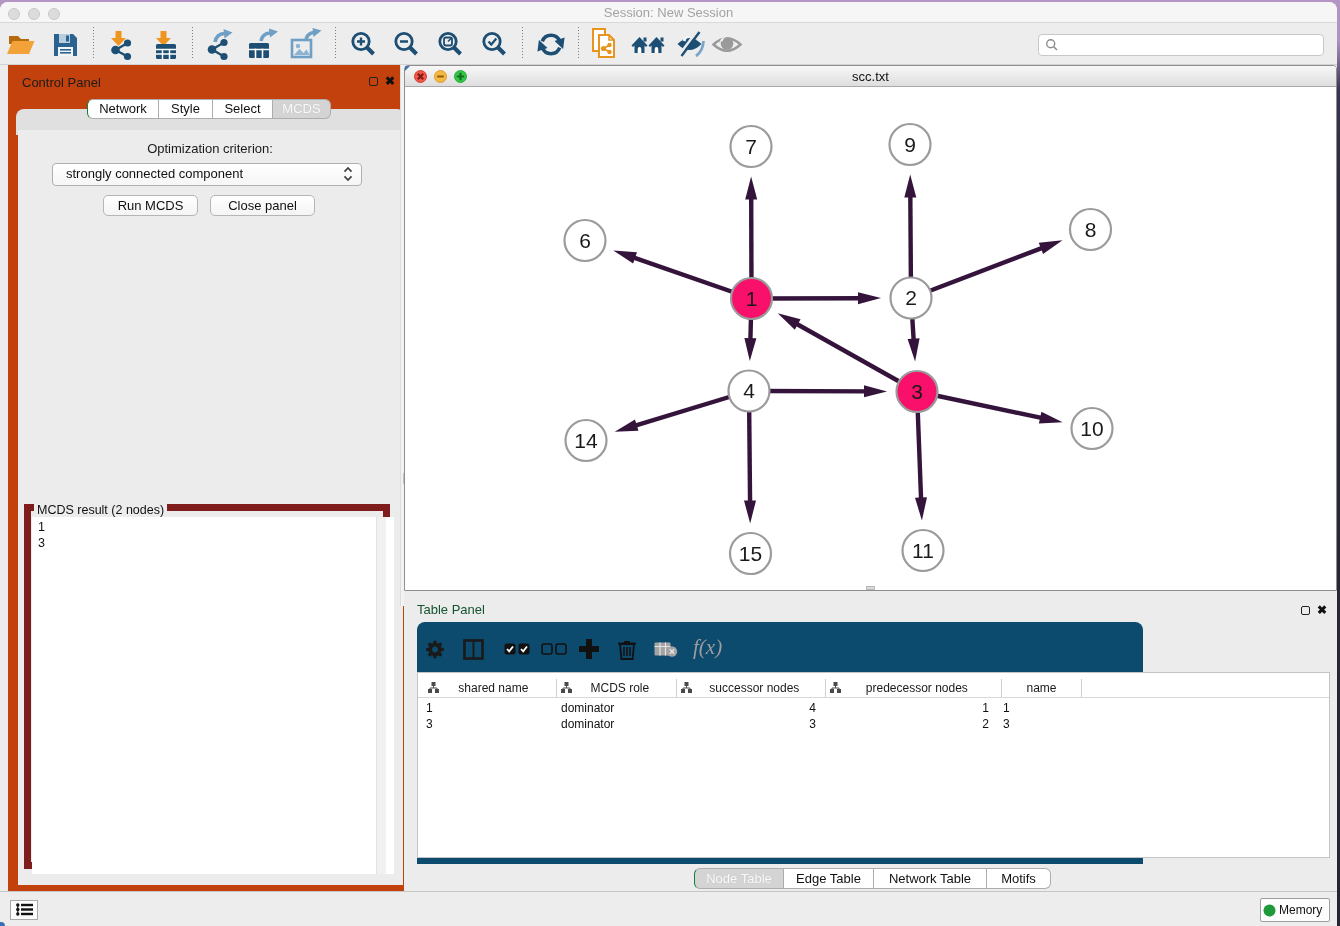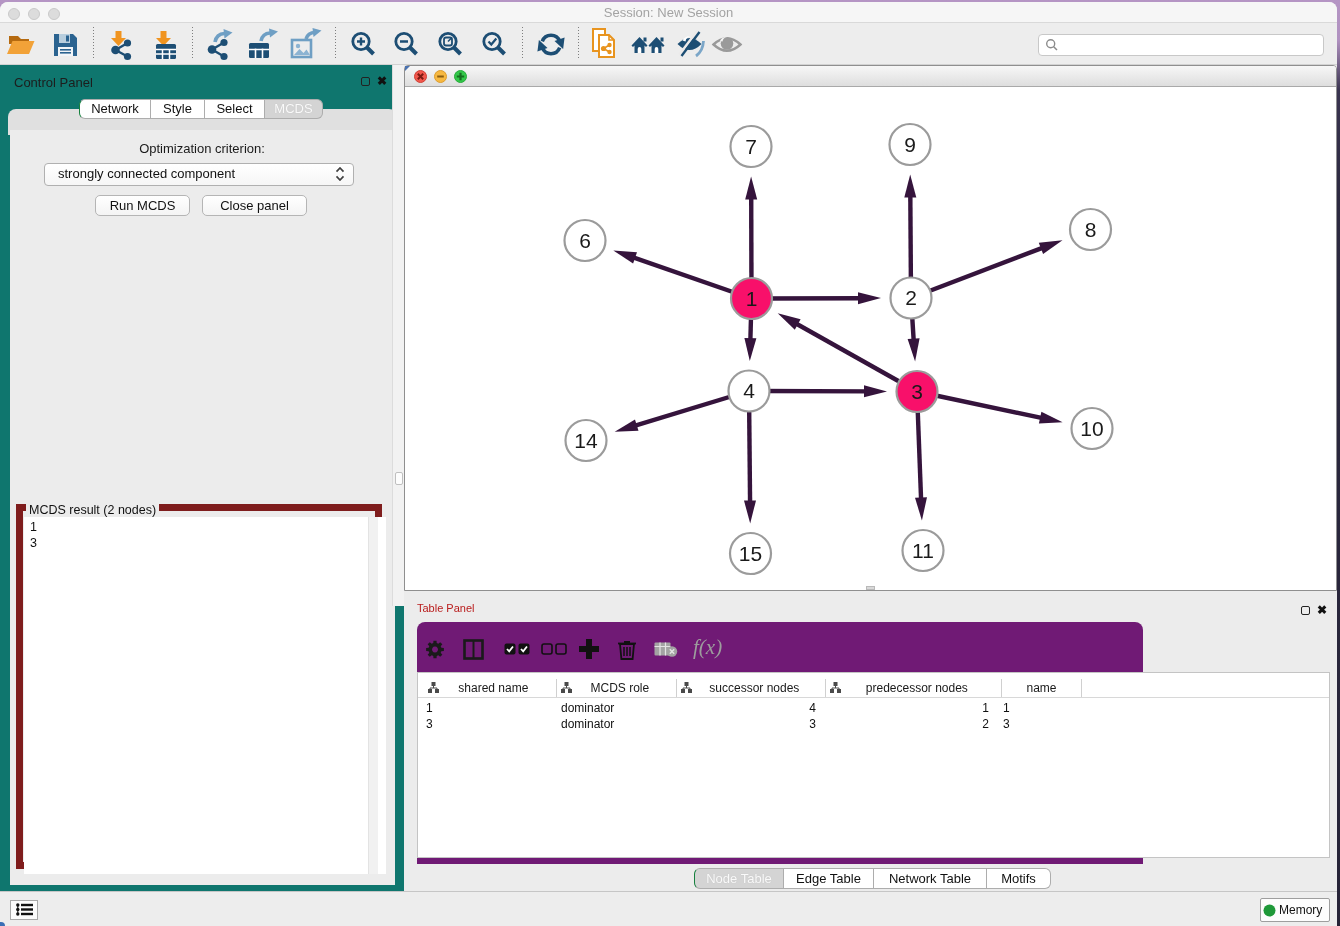--- a/index.html
+++ b/index.html
@@ -16,21 +16,21 @@
 #ttext{position:absolute;top:3px;left:0;width:100%;text-align:center;font-size:13px;color:#a3a3a3;}
 
 #toolbar{position:absolute;left:0;top:21px;width:100%;height:41px;background:#ededed;
  border-bottom:1px solid #d2d2d2;}
 .tbi{position:absolute;top:5px;width:34px;height:34px;}
 .tsep{position:absolute;top:4px;height:32px;width:1px;
  background-image:linear-gradient(#7e7e7e 50%,rgba(0,0,0,0) 50%);background-size:1px 3px;}
 #search{position:absolute;left:1038px;top:11px;width:284px;height:20px;background:#fff;
  border:1px solid #c8c8c8;border-radius:4px;}
 
-#cp{position:absolute;left:0;top:63px;width:404px;height:826px;background:#0f766e;}
+#cp{position:absolute;left:8px;top:63px;width:404px;height:826px;background:#c2410c;}
 #cp-head{position:absolute;left:14px;top:10px;font-size:13px;color:#1d1d1d;}
 #cp-tabband{position:absolute;left:8px;top:44px;width:389px;height:26px;background:#e0e0e0;border-radius:8px 8px 0 0;}
 #cp-inner{position:absolute;left:10px;top:65px;width:385px;height:755px;background:#ececec;}
 .tabrow{position:absolute;display:flex;font-size:13px;}
 .tab{box-sizing:border-box;border:1px solid #adadad;border-left:none;background:#fff;color:#111;
  text-align:center;line-height:18px;height:20px;}
 .tab.first{border-left:1px solid #15803d;border-radius:6px 0 0 6px;}
 .tab.last{border-radius:0 6px 6px 0;}
 .tab.sel{background:#d4d4d4;color:#fafafa;text-shadow:0 0 1px #bbb;}
 #cp-optlabel{position:absolute;left:0;top:76px;width:404px;text-align:center;font-size:13px;color:#1a1a1a;}
@@ -49,22 +49,22 @@
 
 #net{position:absolute;left:404px;top:63px;width:933px;height:526px;
  border:1px solid #8f8f8f;box-sizing:border-box;background:#fff;border-radius:4px 4px 0 0;}
 #net-tb{position:absolute;left:0;top:0;width:100%;height:20px;
  background:linear-gradient(#f7f7f7,#dedede);border-bottom:1px solid #a9a9a9;border-radius:3px 3px 0 0;}
 .tl{position:absolute;top:4px;width:13px;height:13px;border-radius:50%;box-sizing:border-box;}
 #net-title{position:absolute;top:3px;left:0;width:100%;text-align:center;font-size:13px;color:#111;}
 #graph{position:absolute;left:0;top:21px;}
 
 #tp{position:absolute;left:404px;top:589px;width:933px;height:300px;background:#ececec;}
-#tp-head{position:absolute;left:13px;top:11px;font-size:11px;color:#b91c1c;}
-#tp-content{position:absolute;left:13px;top:31px;width:726px;height:242px;background:#701a75;border-radius:8px 8px 0 0;}
+#tp-head{position:absolute;left:13px;top:11px;font-size:13px;color:#14532d;}
+#tp-content{position:absolute;left:13px;top:31px;width:726px;height:242px;background:#0c4a6e;border-radius:8px 8px 0 0;}
 #tp-table{position:absolute;left:0px;top:50px;width:913px;height:186px;background:#fff;border:1px solid #c4c4c4;box-sizing:border-box;}
 .th{position:absolute;top:6px;height:18px;border-right:1px solid #d0d0d0;box-sizing:border-box;margin-left:6px;}
 .thlabel{position:absolute;top:2px;width:100%;text-align:center;font-size:12px;color:#1a1a1a;}
 .cell{position:absolute;font-size:12px;color:#111;}
 .treeic{position:absolute;top:9px;fill:#4a4a4a;stroke:#4a4a4a;}
 
 
 #status{position:absolute;left:0;top:889px;width:1337px;height:37px;background:#ededed;border-top:1px solid #c6c6c6;}
 #listbtn{position:absolute;left:10px;top:8px;width:28px;height:20px;background:#fcfcfc;border:1px solid #a9a9a9;box-sizing:border-box;}
 #membtn{position:absolute;left:1260px;top:6px;width:70px;height:24px;background:#fdfdfd;border:1px solid #9e9e9e;box-sizing:border-box;border-radius:2px;font-size:12px;color:#111;}
@@ -249,20 +249,21 @@
       <div class="tl" style="left:29px;background:#f7b840;border:1px solid #dc9d2d;">
           <svg width="11" height="11" viewBox="0 0 11 11" style="position:absolute;left:0;top:0">
             <path d="M2.2 5.5 h6.6" stroke="#8a5d10" stroke-width="2"></path>
           </svg>
         </div>
       <div class="tl" style="left:49px;background:#33c749;border:1px solid #26ab3a;">
           <svg width="11" height="11" viewBox="0 0 11 11" style="position:absolute;left:0;top:0">
             <path d="M5.5 1.8 v7.4 M1.8 5.5 h7.4" stroke="#156e1f" stroke-width="2.2"></path>
           </svg>
         </div>
+      <div id="net-title">scc.txt</div>
     </div>
     <div style="position:absolute;left:0;top:0;width:0;height:0;border-top:5px solid #4a72b0;border-right:5px solid transparent;"></div>
     <div style="position:absolute;left:461px;bottom:0px;width:9px;height:4px;background:#d9d9d9;border:1px solid #b9b9b9;box-sizing:border-box"></div>
     <svg id="graph" width="931" height="503" viewBox="0 0 931 503">
       <g stroke="#35143c" stroke-width="4.4">
         <line x1="346.5" y1="211.5" x2="346.2" y2="107.5"></line>
         <line x1="346.5" y1="211.5" x2="225.3" y2="169.3"></line>
         <line x1="346.5" y1="211.5" x2="458.0" y2="211.2"></line>
         <line x1="346.5" y1="211.5" x2="345.3" y2="256.0"></line>
         <line x1="506.0" y1="211.0" x2="505.3" y2="105.5"></line>

